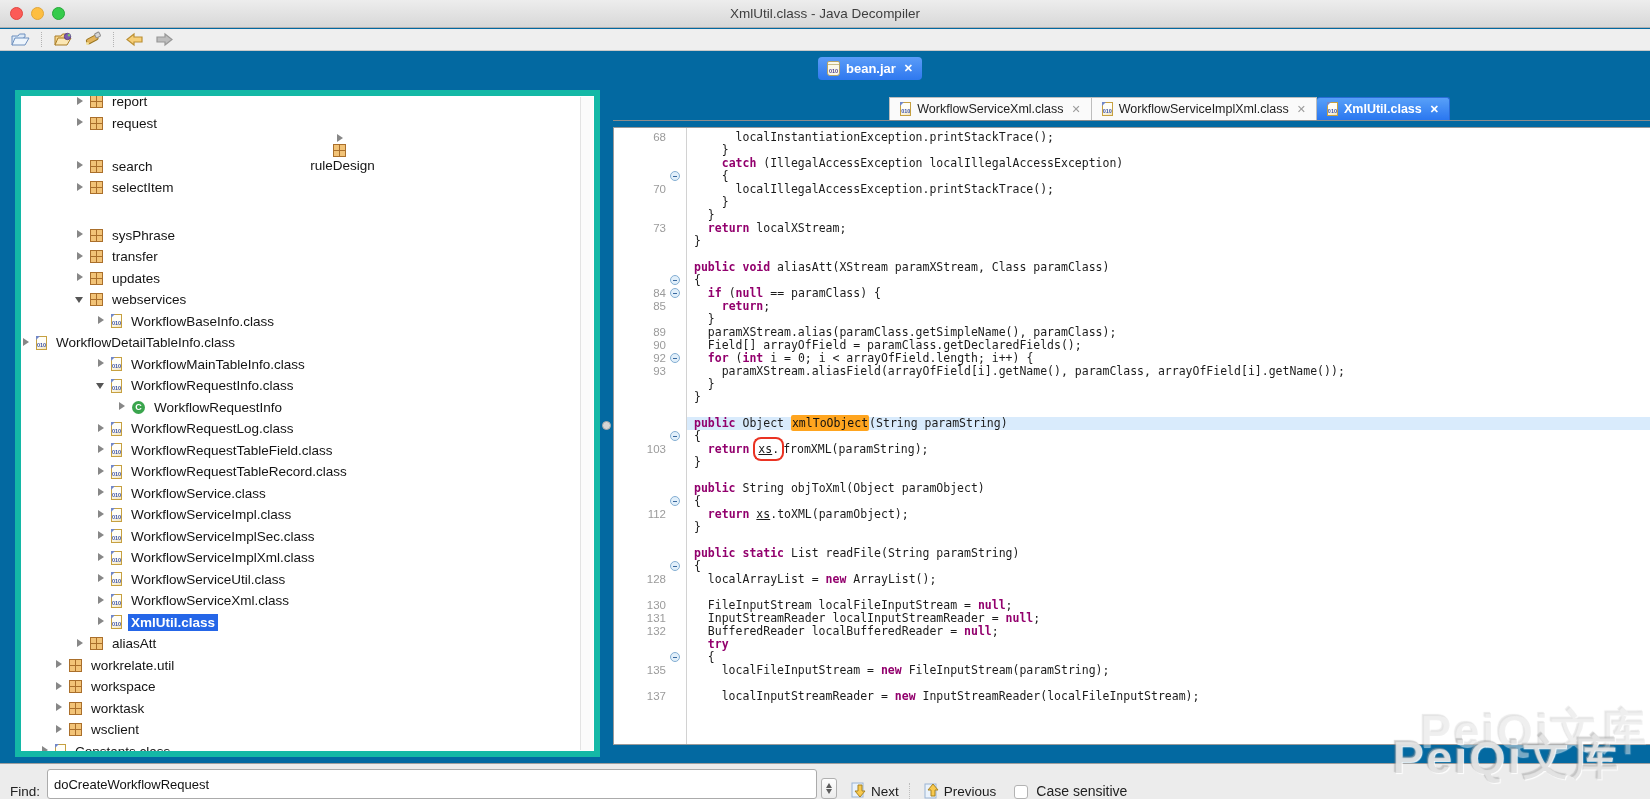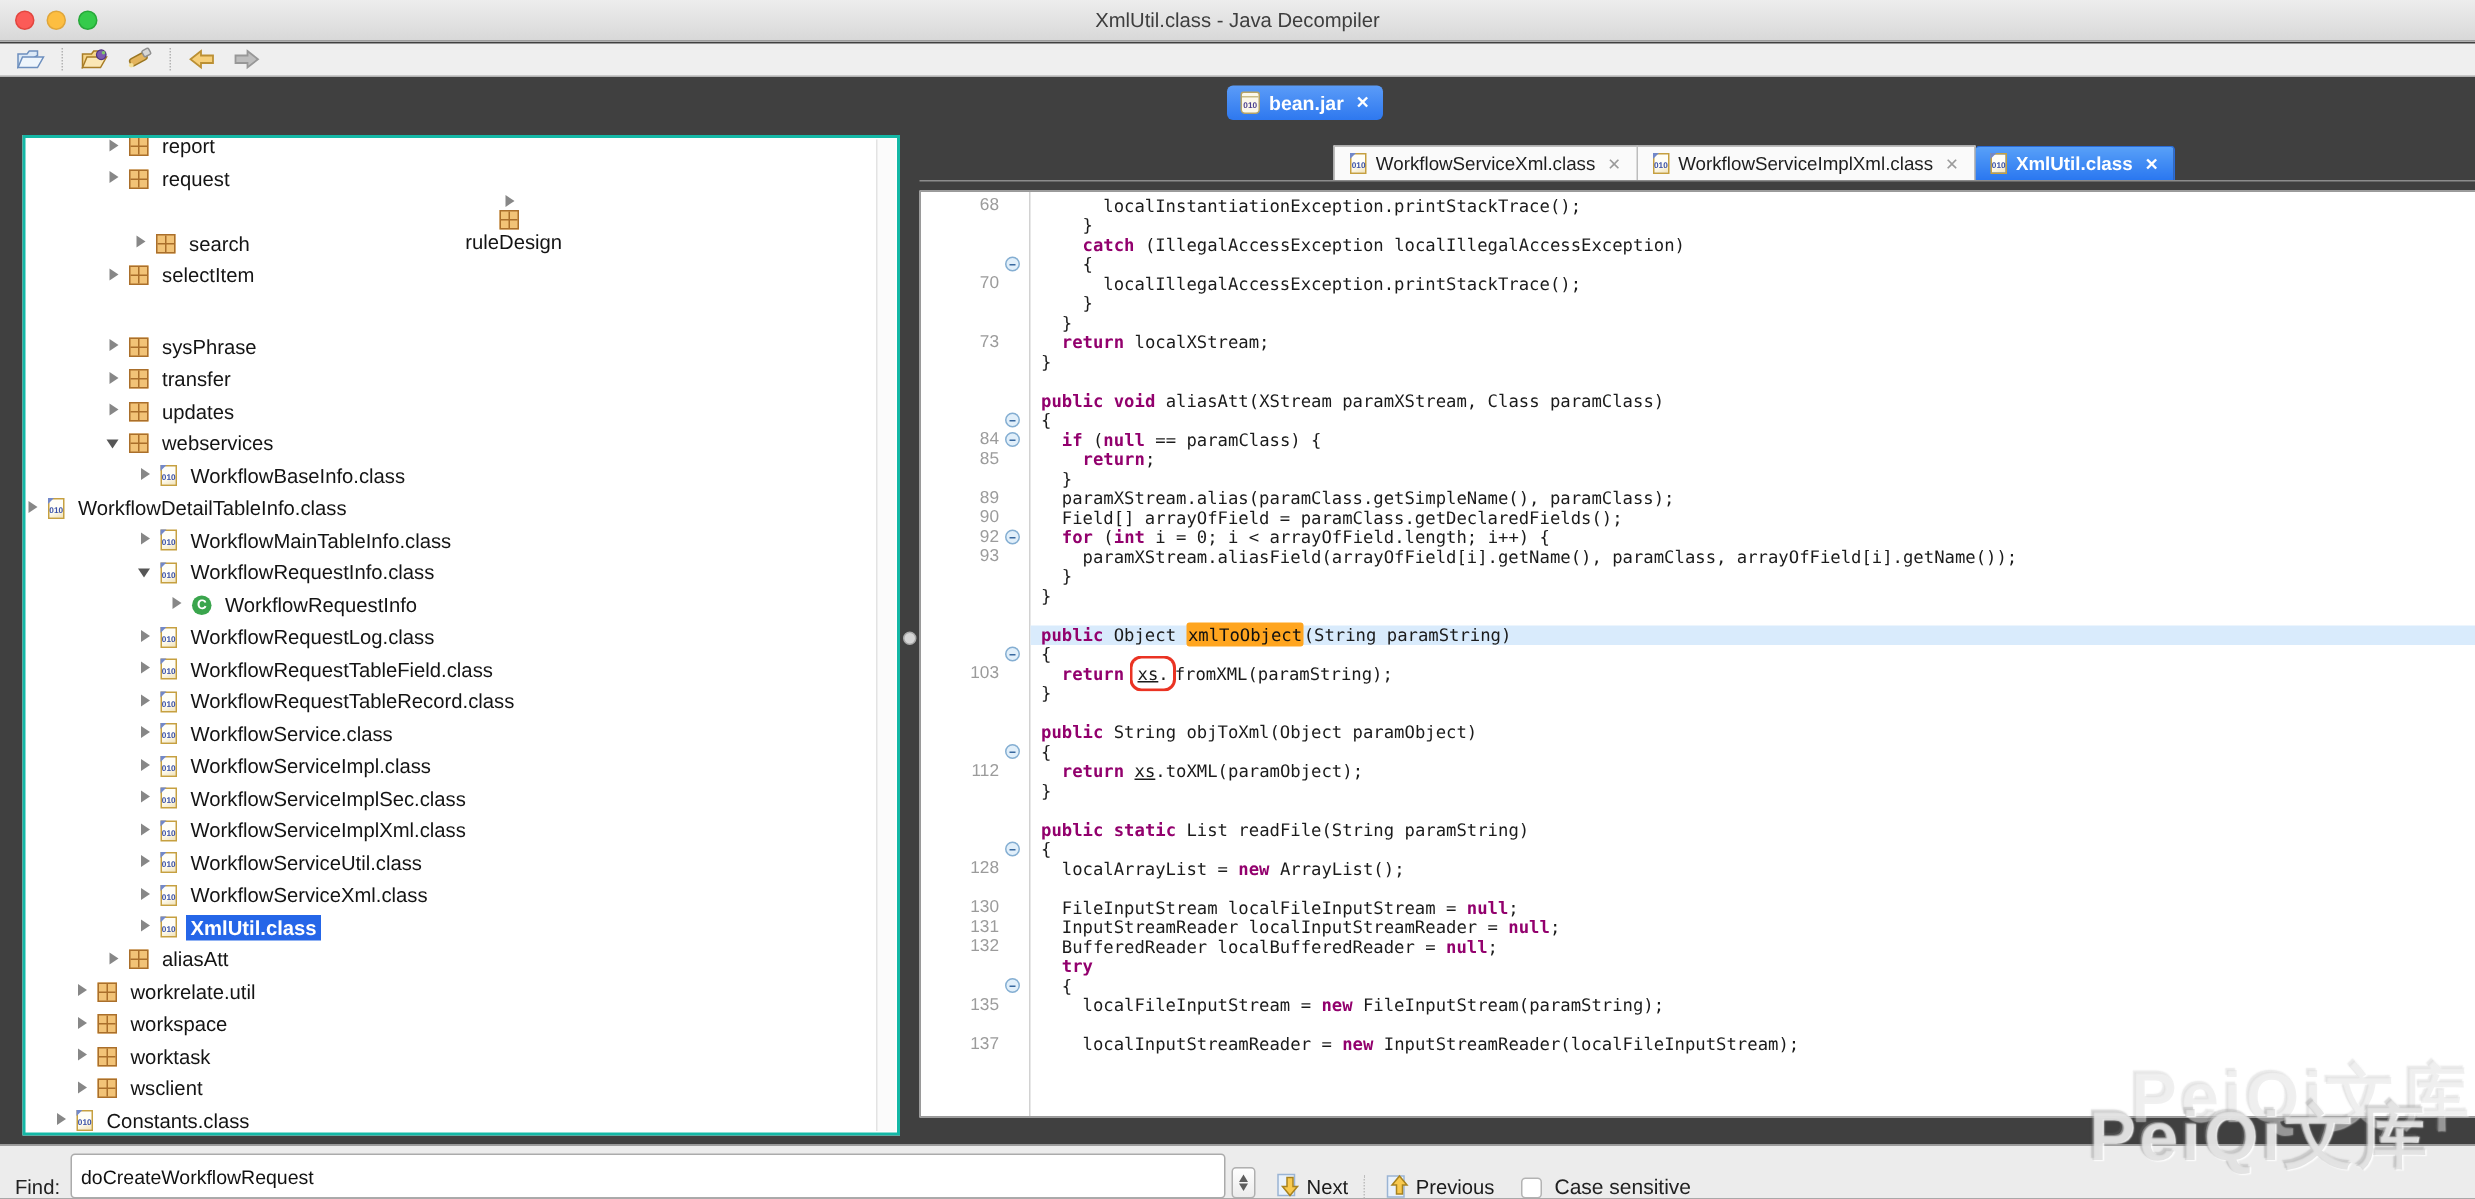--- a/index.html
+++ b/index.html
@@ -1,18 +1,18 @@
 <!DOCTYPE html>
 <html><head>
 <meta charset="utf-8">
 <style>
   * { margin:0; padding:0; box-sizing:border-box; }
   html,body { background:#e9e9e9; }
   body { font-family:"Liberation Sans", sans-serif; }
-  #window { position:relative; width:1650px; height:799px; background:#404040; overflow:hidden; }
+  #window { position:relative; width:1650px; height:799px; background:#0369a1; overflow:hidden; }
 
   
   .titlebar { position:absolute; left:0; top:0; right:0; height:28px;
     background:linear-gradient(#ededed,#d8d8d8); border-bottom:1px solid #b0b0b0; }
   .traffic { position:absolute; left:10px; top:7px; display:flex; gap:8px; }
   .tl { width:13px; height:13px; border-radius:50%; }
   .tl.red   { background:#fc5b57; border:1px solid #e2463f; }
   .tl.yel   { background:#fdbe41; border:1px solid #e0a63a; }
   .tl.grn   { background:#35cb4b; border:1px solid #27a839; }
   .wtitle { position:absolute; left:0; right:0; top:6px; text-align:center;
@@ -29,21 +29,21 @@
     background:linear-gradient(#5b9cf8,#2e78ef); border-radius:4px; display:flex;
     align-items:center; gap:6px; color:#fff; font-size:13px; font-weight:bold; }
   .jaricon { width:13px; height:15px; background:#fbf8ea; border:1px solid #b4a367;
     border-radius:2px 2px 3px 3px; font-size:5.5px; font-weight:bold; color:#4a3f8f;
     display:flex; align-items:flex-end; justify-content:center; padding-bottom:1px; position:relative; }
   .jaricon::before { content:''; position:absolute; top:2px; left:0; right:0; height:1px; background:#c9bc85; }
   .jarclose { color:#fff; font-size:11px; font-weight:bold; margin-left:2px; }
 
   
   .treepanel { position:absolute; left:15px; top:90px; width:585px; height:667px;
-    background:#fff; border:2px solid #14b8a6; overflow:hidden; }
+    background:#fff; border:6px solid #14b8a6; overflow:hidden; }
   .treeinner { position:absolute; left:0; top:-5px; right:14px; }
   .tree-row { height:21.5px; display:flex; align-items:center; font-size:13.5px; color:#141414; white-space:nowrap; }
   .twisty { width:10px; height:10px; margin-right:5px; flex:0 0 10px; position:relative; }
   .twisty.closed::before { content:''; position:absolute; left:2px; top:0px;
     border-left:6px solid #878787; border-top:4.5px solid transparent; border-bottom:4.5px solid transparent; }
   .twisty.open::before { content:''; position:absolute; left:0px; top:2px;
     border-top:6px solid #565656; border-left:4.5px solid transparent; border-right:4.5px solid transparent; }
   .ti { margin-right:6px; flex:0 0 auto; }
   .pkg { width:13px; height:13px; background:#f2c377; border:1px solid #aa6f2b; position:relative; }
   .pkg::before { content:''; position:absolute; left:0; right:0; top:5px; height:1px; background:#aa6f2b; }
@@ -189,21 +189,21 @@
         <div class="tree-row" style="padding-left: 54px;">
           <span class="twisty closed"></span>
           <span class="ti pkg"></span>
           <span class="tlabel">request</span>
         </div>
         <div class="tree-row" style="padding-left: 84px; flex-direction: column;">
           <span class="twisty closed"></span>
           <span class="ti pkg"></span>
           <span class="tlabel">ruleDesign</span>
         </div>
-        <div class="tree-row" style="padding-left: 72px;">
+        <div class="tree-row" style="padding-left: 54px;">
           <span class="twisty closed"></span>
           <span class="ti pkg"></span>
           <span class="tlabel">search</span>
         </div>
         <div class="tree-row" style="padding-left: 54px;">
           <span class="twisty closed"></span>
           <span class="ti pkg"></span>
           <span class="tlabel">selectItem</span>
         </div>
         <div class="tree-row" style="padding-left: 54px; margin-top: 26px;">

